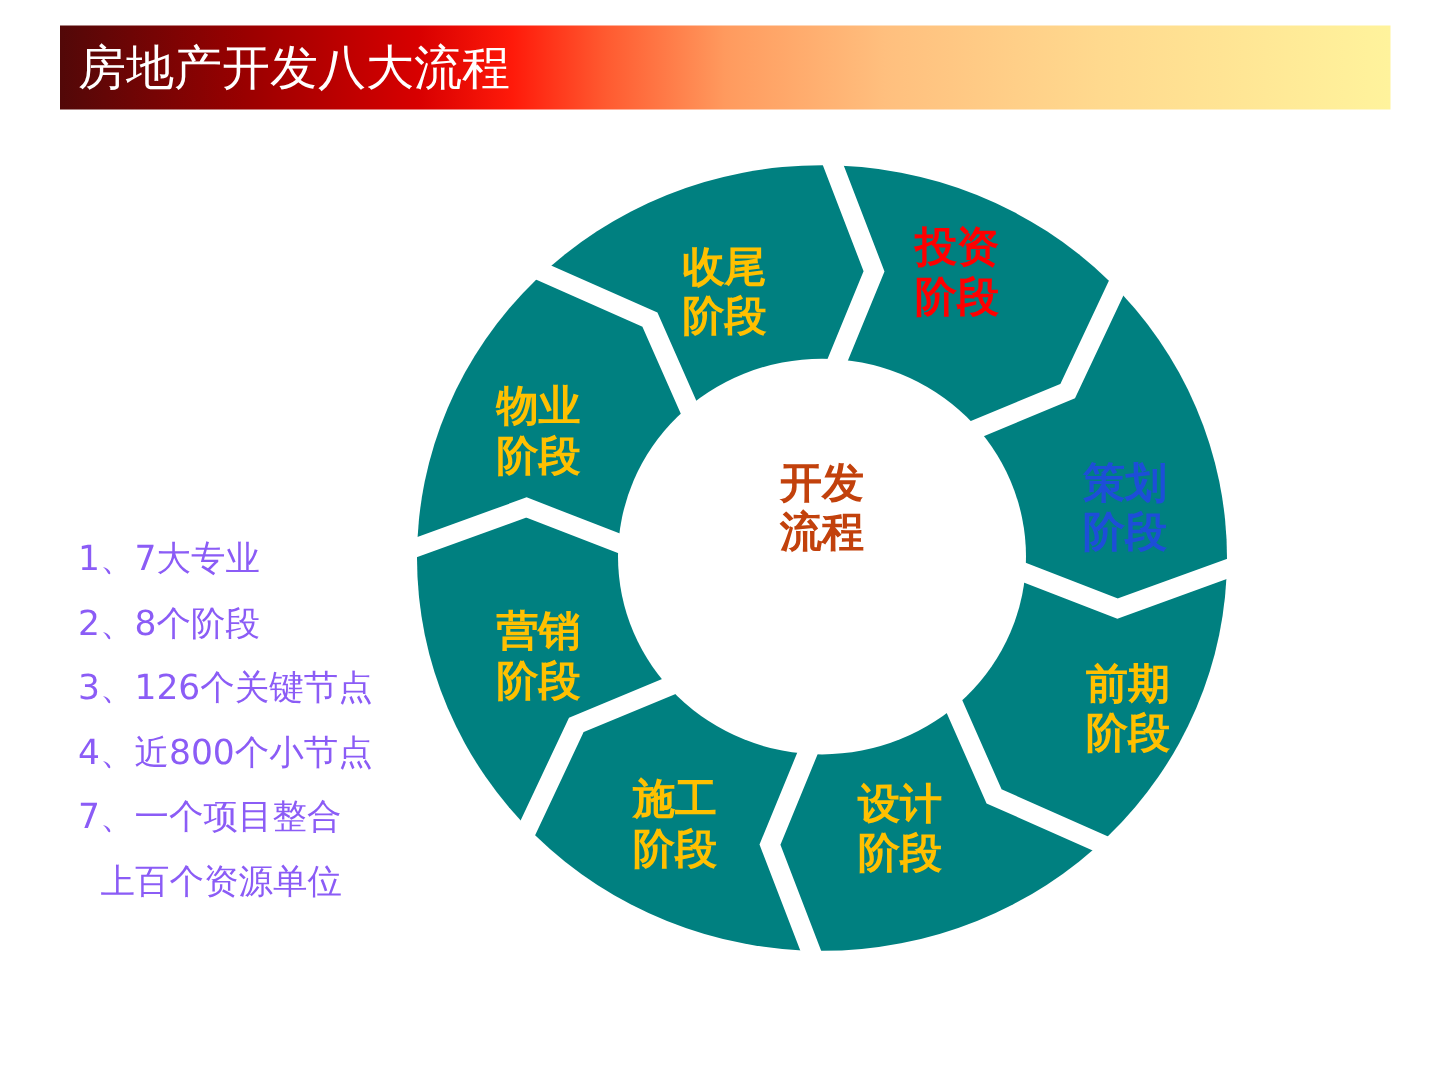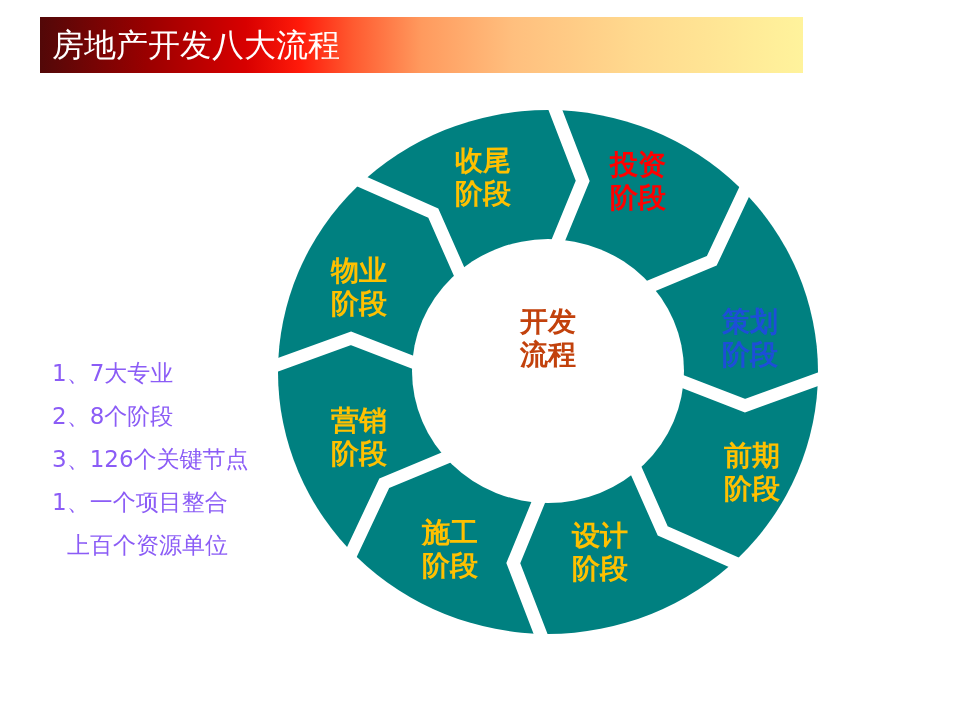--- a/index.html
+++ b/index.html
@@ -2,21 +2,21 @@
 <html><head>
 <meta charset="utf-8">
 <style>
   html, body { margin: 0; padding: 0; }
   body {
     width: 960px; height: 720px; position: relative; overflow: hidden;
     background: #ffffff;
     font-family: "DejaVu Sans", "Liberation Sans", sans-serif;
   }
   .title-bar {
-    position: absolute; left: 40px; top: 17px; width: 763px; height: 56px;
+    position: absolute; left: 40px; top: 17px; width: 887px; height: 56px;
     background: linear-gradient(90deg, #520808 0%, #9a0000 14%, #d80000 27%, #ff1a0a 34%, #ff5a30 41%, #ff9a5e 50%, #ffbf7e 62%, #ffd98e 78%, #fff39c 100%);
     text-decoration: underline;
   }
   .title-text {
     position: absolute; left: 12px; top: 8px;
     font-size: 32px; line-height: 40px; color: #ffffff; letter-spacing: 0px;
     font-family: "DejaVu Sans", sans-serif;
   }
   .wheel { position: absolute; left: 0; top: 0; }
   .seg-label {
@@ -90,24 +90,25 @@
 <div class="seg-label" style="left:359px; top:404px; color:#FFC000;">
   <span>营销</span>
   <span>阶段</span>
 </div>
 
 <div class="seg-label" style="left:359px; top:254px; color:#FFC000;">
   <span>物业</span>
   <span>阶段</span>
 </div>
 
-<div class="seg-label" style="left:483px; top:144px; color:#FFC000;">
+<div class="seg-label" style="left:483px; top:164px; color:#FFC000;font-family:Liberation Mono, monospace;">
   <span>收尾</span>
   <span>阶段</span>
 </div>
 
 <div class="list">
   <span class="item">1、7大专业</span>
   <span class="item">2、8个阶段</span>
   <span class="item">3、126个关键节点</span>
-  <span class="item">1、一个项目整合</span>
+  <span class="item">4、近800个小节点</span>
+  <span class="item">7、一个项目整合</span>
   <span class="item indent">上百个资源单位</span>
 </div>
 
 </body></html>

